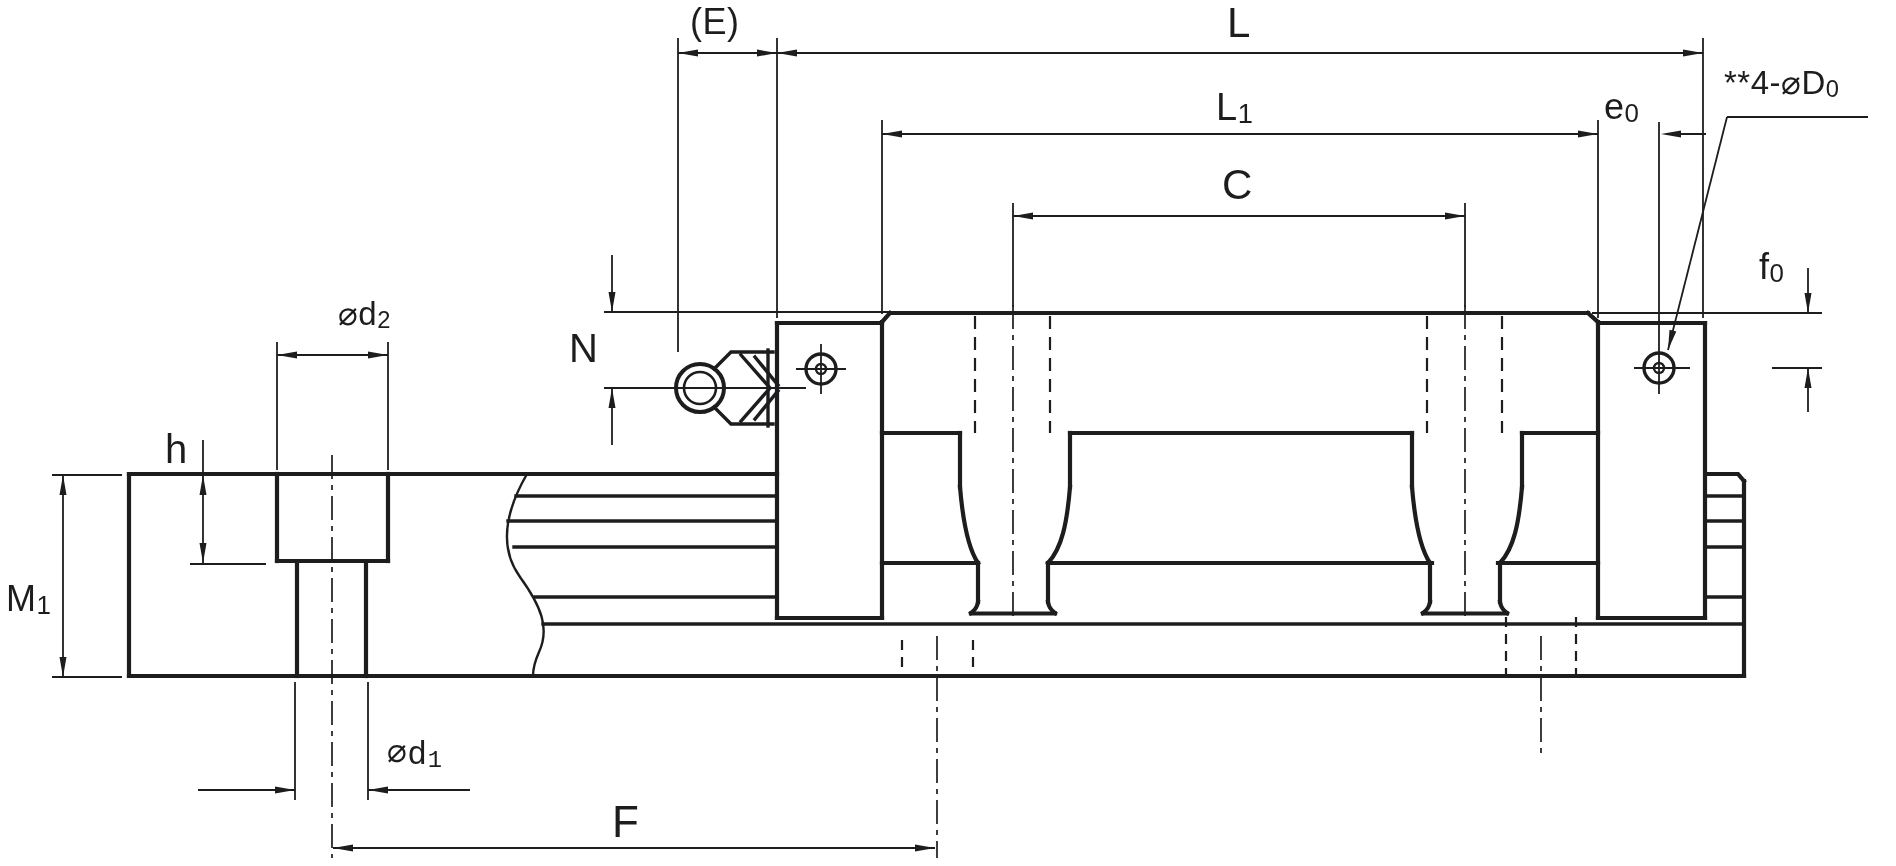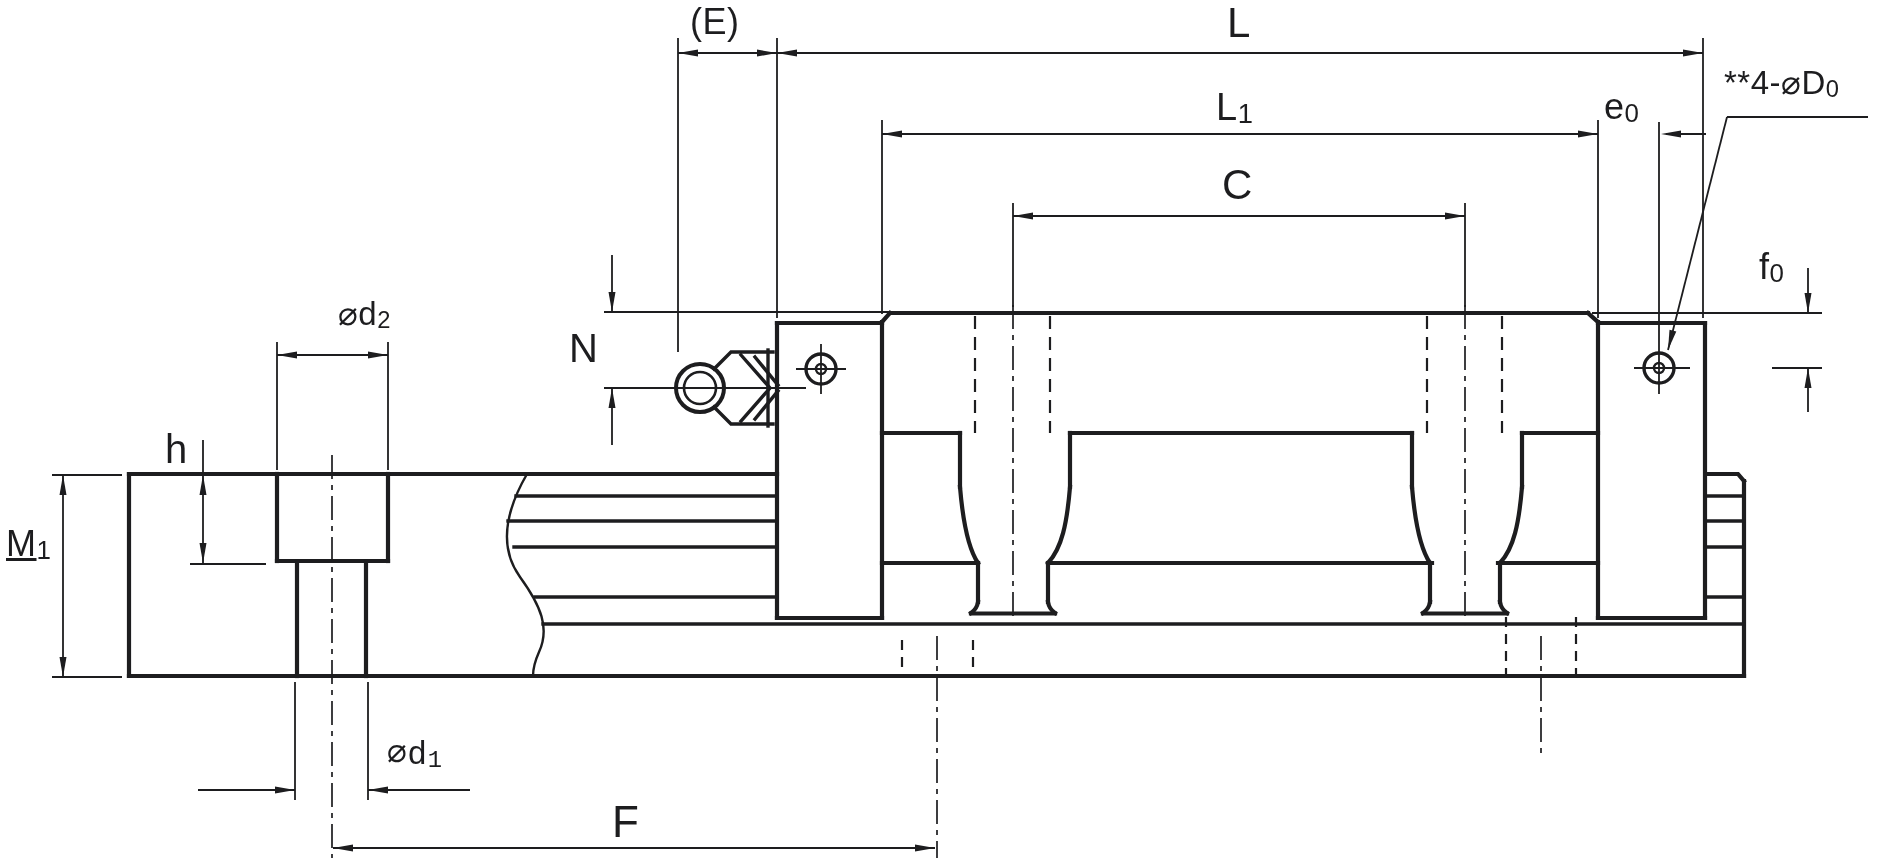--- a/index.html
+++ b/index.html
@@ -249,17 +249,17 @@
   <div class="dim-label f36" style="left:690px;top:4px;"><span>(E)</span></div>
   <div class="dim-label f42" style="left:1227px;top:2px;"><span>L</span></div>
   <div class="dim-label f38" style="left:1216px;top:88px;"><span>L</span><span class="sub">1</span></div>
   <div class="dim-label f42" style="left:1222px;top:164px;"><span>C</span></div>
   <div class="dim-label f36" style="left:1604px;top:89px;text-align:right;"><span>e</span><span class="sub">0</span></div>
   <div class="dim-label f33" style="left:1724px;top:66px;"><span>**4-⌀D</span><span class="sub">0</span></div>
   <div class="dim-label f36" style="left:1759px;top:249px;"><span>f</span><span class="sub">0</span></div>
   <div class="dim-label f40" style="left:569px;top:328px;"><span>N</span></div>
   <div class="dim-label f33" style="left:294px;top:297px;margin-left:44px;"><span>⌀d</span><span class="sub">2</span></div>
   <div class="dim-label f40" style="left:165px;top:429px;"><span>h</span></div>
-  <div class="dim-label f36" style="left:6px;top:526px;text-decoration:underline;"><span>M</span><span class="sub">1</span></div>
+  <div class="dim-label f36" style="left:6px;top:581px;"><span>M</span><span class="sub">1</span></div>
   <div class="dim-label f33" style="left:387px;top:739px;font-family:Liberation Mono, monospace;"><span>⌀d</span><span class="sub">1</span></div>
   <div class="dim-label f44" style="left:612px;top:800px;"><span>F</span></div>
 
 </div>
 
 </body></html>

